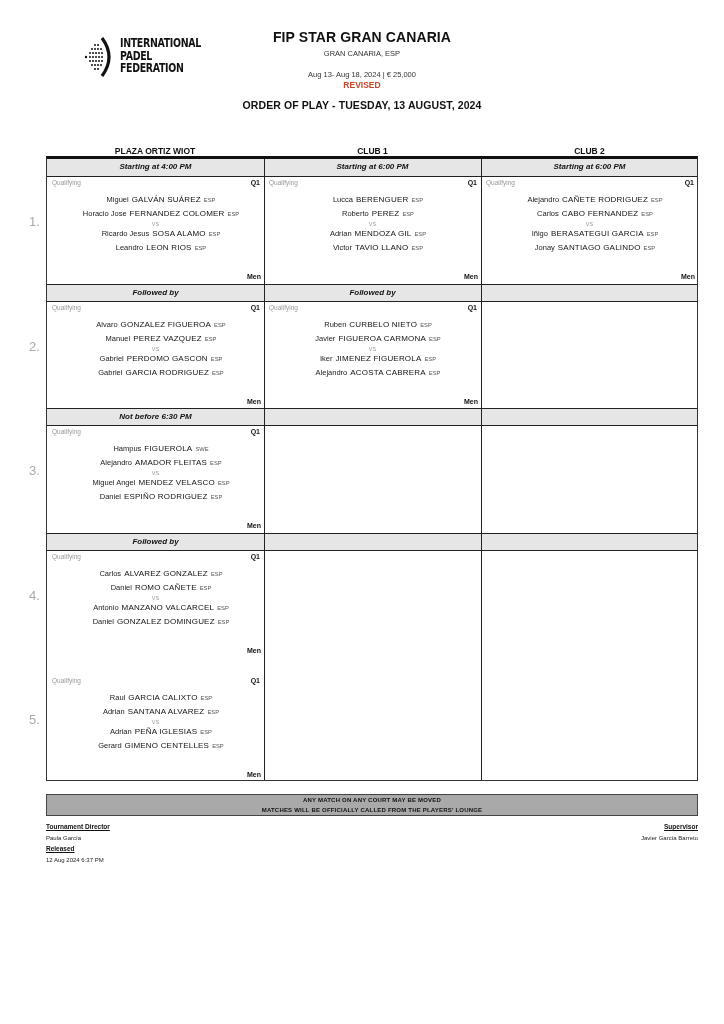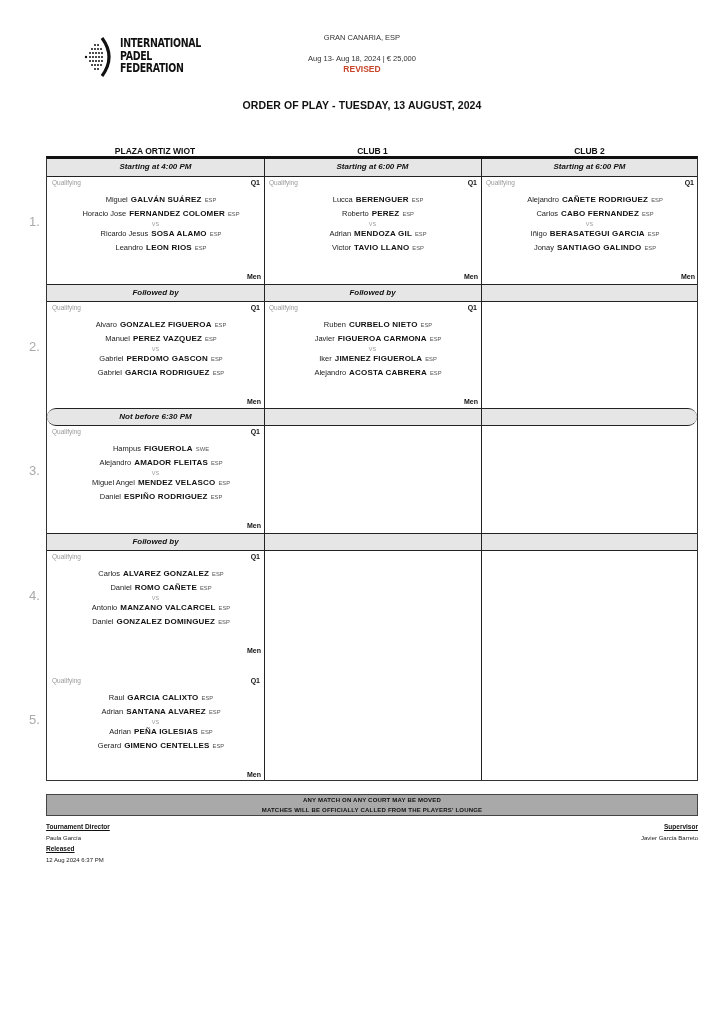--- a/index.html
+++ b/index.html
@@ -35,21 +35,21 @@
 
   .row-num { position: absolute; left: 29px; font-size: 13px; color: #aaa; }
 
   .cell { position: absolute; height: 106px; }
   .cell .cat { position: absolute; left: 5px; top: 2px; font-size: 6.5px; color: #999; }
   .cell .round { position: absolute; right: 4px; top: 2px; font-size: 7px; font-weight: bold; }
   .cell .gender { position: absolute; right: 3px; bottom: 3px; font-size: 7px; font-weight: bold; }
   .cell .players { position: absolute; left: 0; right: 0; top: 16px; text-align: center; }
   .pl { font-size: 7.5px; line-height: 13px; white-space: nowrap; }
   .pl .fn { color: #222; padding-left: 11px; }
-  .pl .ln { font-weight: bold; font-size: 8px; letter-spacing: 0.2px; margin-left: 3px; }
+  .pl .ln { font-weight: normal; font-size: 8px; letter-spacing: 0.2px; margin-left: 3px; }
   .pl .nat { font-size: 5.8px; color: #555; margin-left: 3px; }
   .vs { font-size: 5.5px; color: #999; line-height: 6px; }
 
   
   .notice { position: absolute; left: 46px; top: 794px; width: 652px; height: 22px;
             background: #a9a9a9; border: 1.5px solid #444; text-align: center; }
   .notice div { font-size: 6px; font-weight: bold; line-height: 10px; letter-spacing: 0.2px; }
 
   .foot-label { position: absolute; font-size: 6.5px; font-weight: bold; text-decoration: underline; }
   .foot-val { position: absolute; font-size: 6px; color: #222; }
@@ -92,20 +92,21 @@
     </g>
   </svg>
   <div class="logo-text">
     <div>INTERNATIONAL</div>
     <div>PADEL</div>
     <div>FEDERATION</div>
   </div>
 </div>
 
 <div class="title-block">
+  <div class="title">FIP STAR GRAN CANARIA</div>
   <div class="sub1">GRAN CANARIA, ESP</div>
   <div class="sub2">Aug 13- Aug 18, 2024  |  € 25,000</div>
   <div class="revised">REVISED</div>
 </div>
 
 <div class="oop-title">ORDER OF PLAY - TUESDAY, 13 AUGUST, 2024</div>
 
 <div class="col-head" style="left:46px;width:218px;">PLAZA ORTIZ WIOT</div>
 <div class="col-head" style="left:264px;width:217px;">CLUB 1</div>
 <div class="col-head" style="left:481px;width:217px;">CLUB 2</div>
@@ -182,21 +183,21 @@
       <div class="players">
         <div class="pl"><span class="fn">Ruben</span><span class="ln">CURBELO NIETO</span><span class="nat">ESP</span></div>
         <div class="pl"><span class="fn">Javier</span><span class="ln">FIGUEROA CARMONA</span><span class="nat">ESP</span></div>
         <div class="vs">VS</div>
         <div class="pl"><span class="fn">Iker</span><span class="ln">JIMENEZ FIGUEROLA</span><span class="nat">ESP</span></div>
         <div class="pl"><span class="fn">Alejandro</span><span class="ln">ACOSTA CABRERA</span><span class="nat">ESP</span></div>
       </div>
       <div class="gender">Men</div>
     </div>
     <div class="cell" style="top: 142.5px; left: 434px; width: 217px;"></div>
-    <div class="band" style="top: 249px; border-radius: 9px;">
+    <div class="band" style="top: 249px;">
       <div class="band-label" style="left: 0px; width: 217px;">Not before 6:30 PM</div>
       <div class="band-label" style="left: 217px; width: 217px;"></div>
       <div class="band-label" style="left: 434px; width: 217px;"></div>
     </div>
     <div class="cell" style="top: 267px; left: 0px; width: 217px;">
       <div class="cat">Qualifying</div>
       <div class="round">Q1</div>
       <div class="players">
         <div class="pl"><span class="fn">Hampus</span><span class="ln">FIGUEROLA</span><span class="nat">SWE</span></div>
         <div class="pl"><span class="fn">Alejandro</span><span class="ln">AMADOR FLEITAS</span><span class="nat">ESP</span></div>

